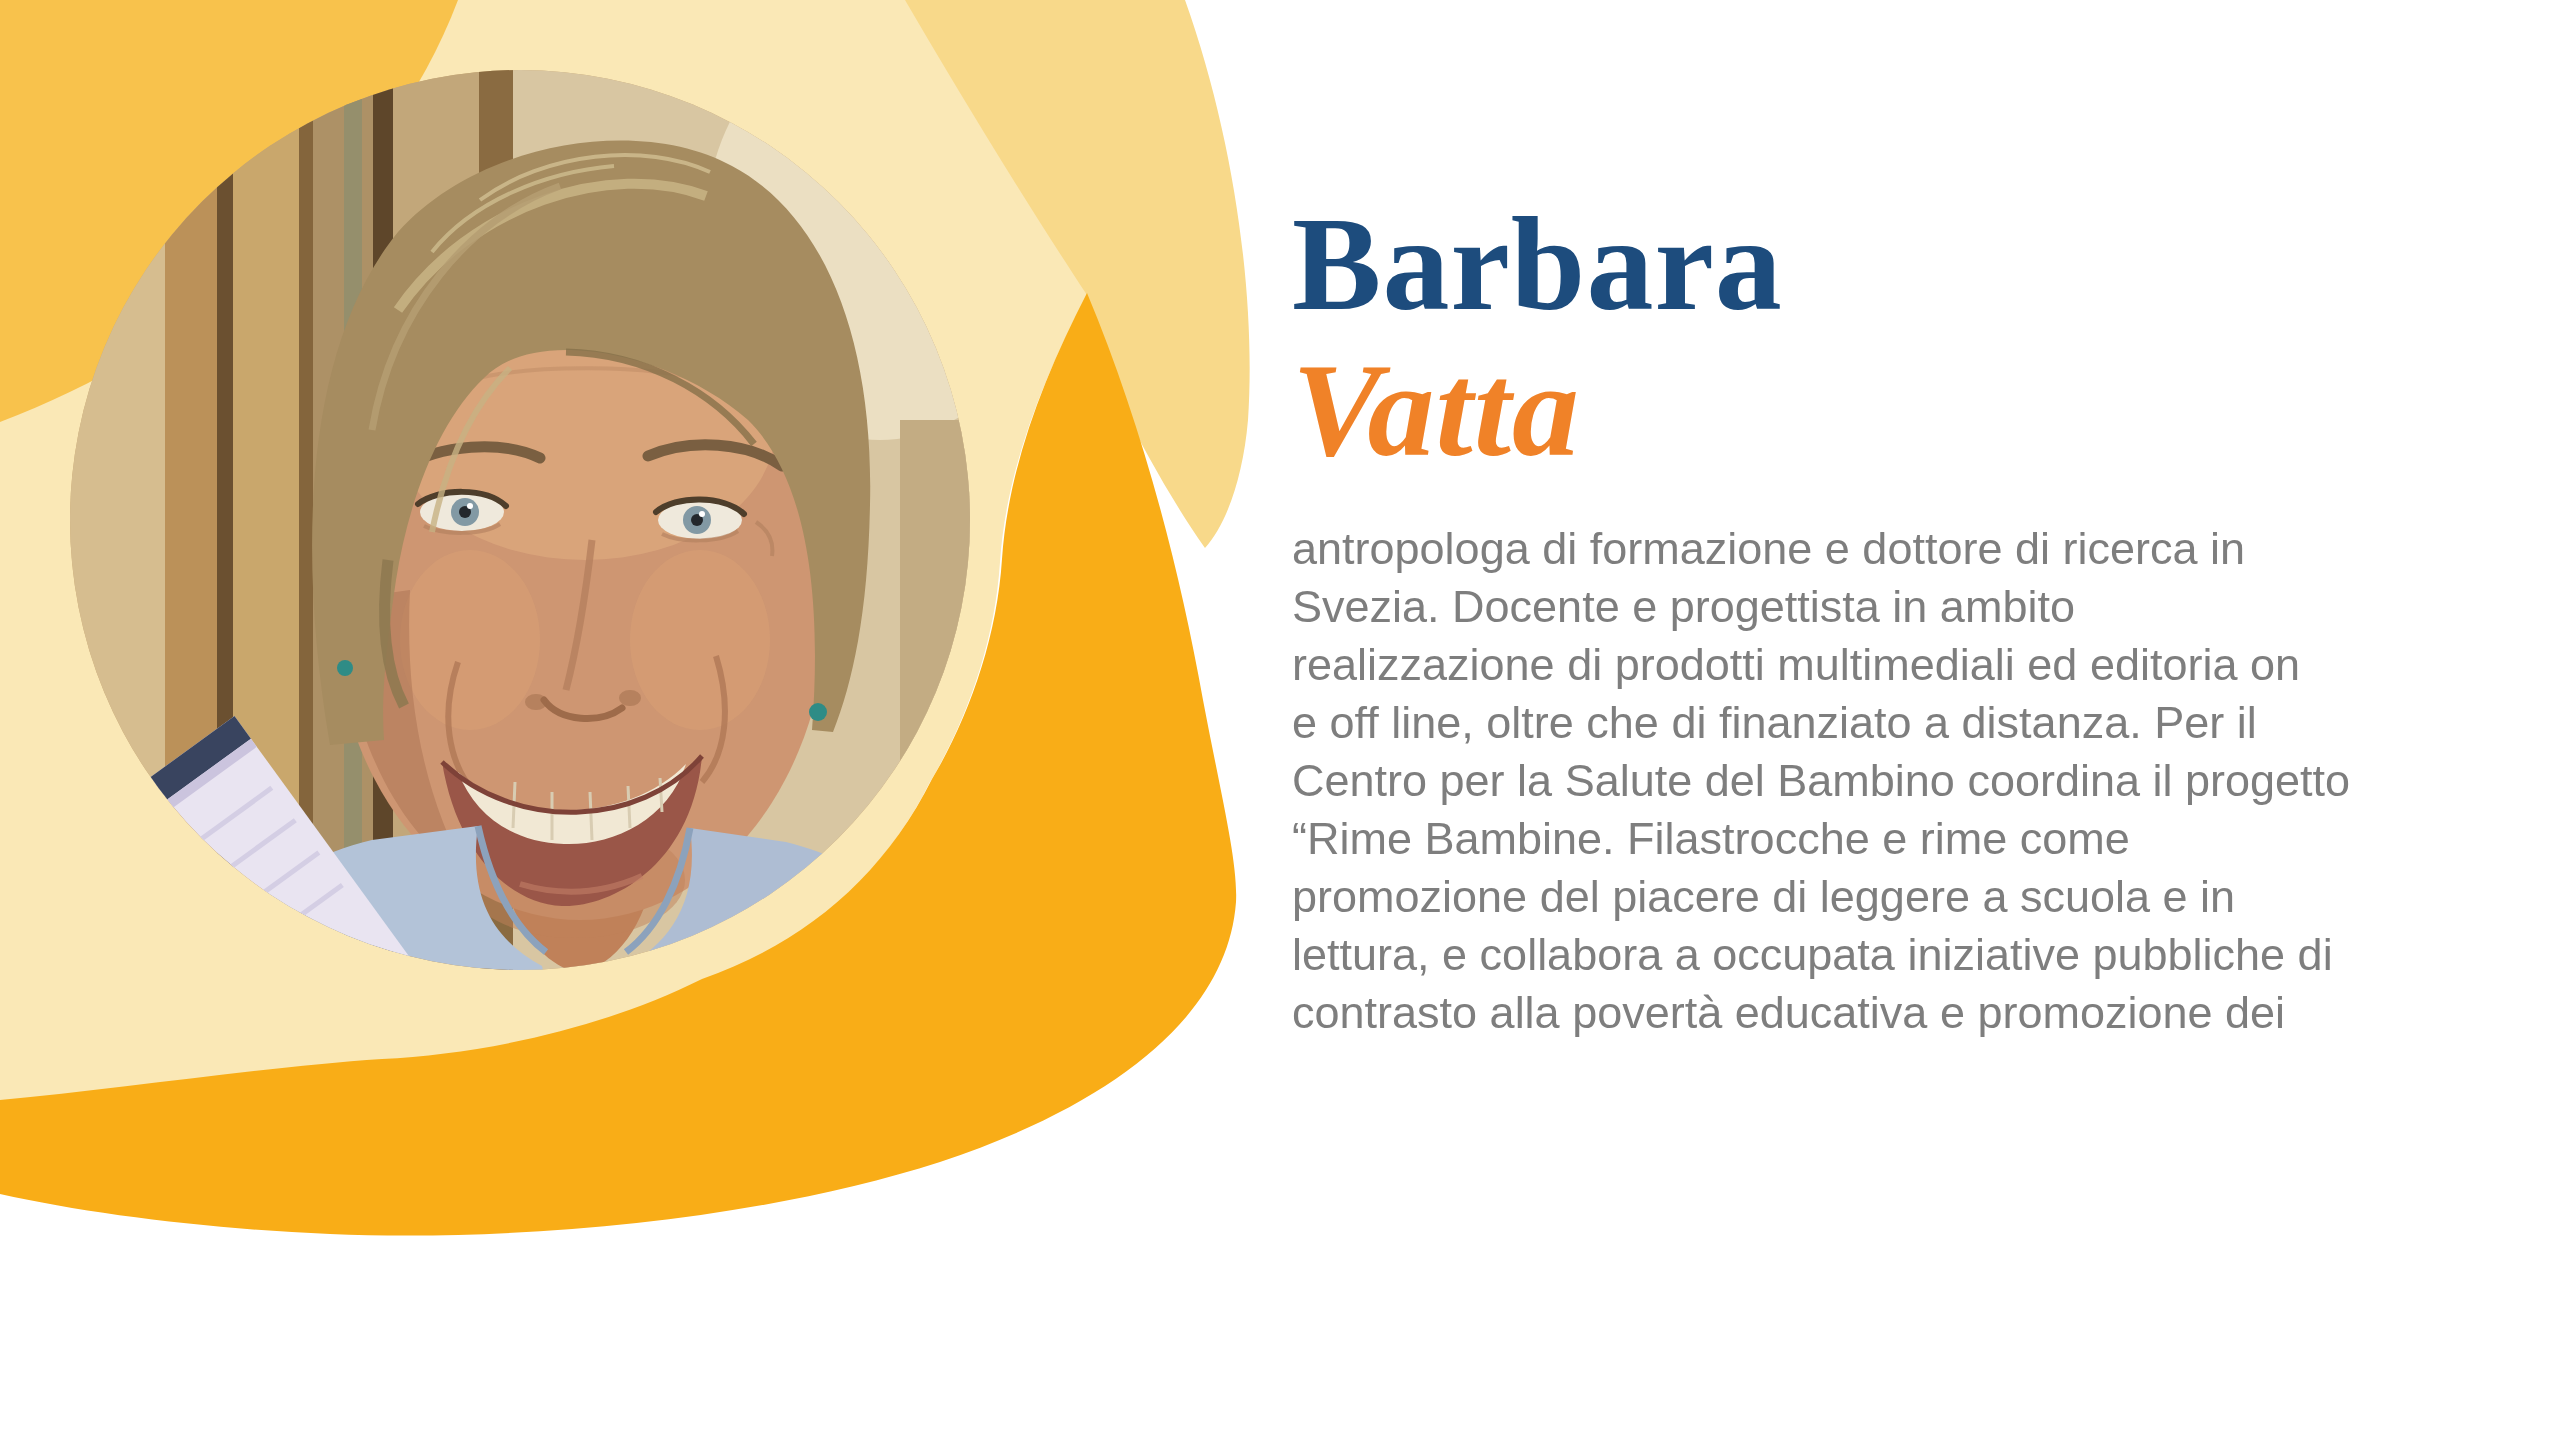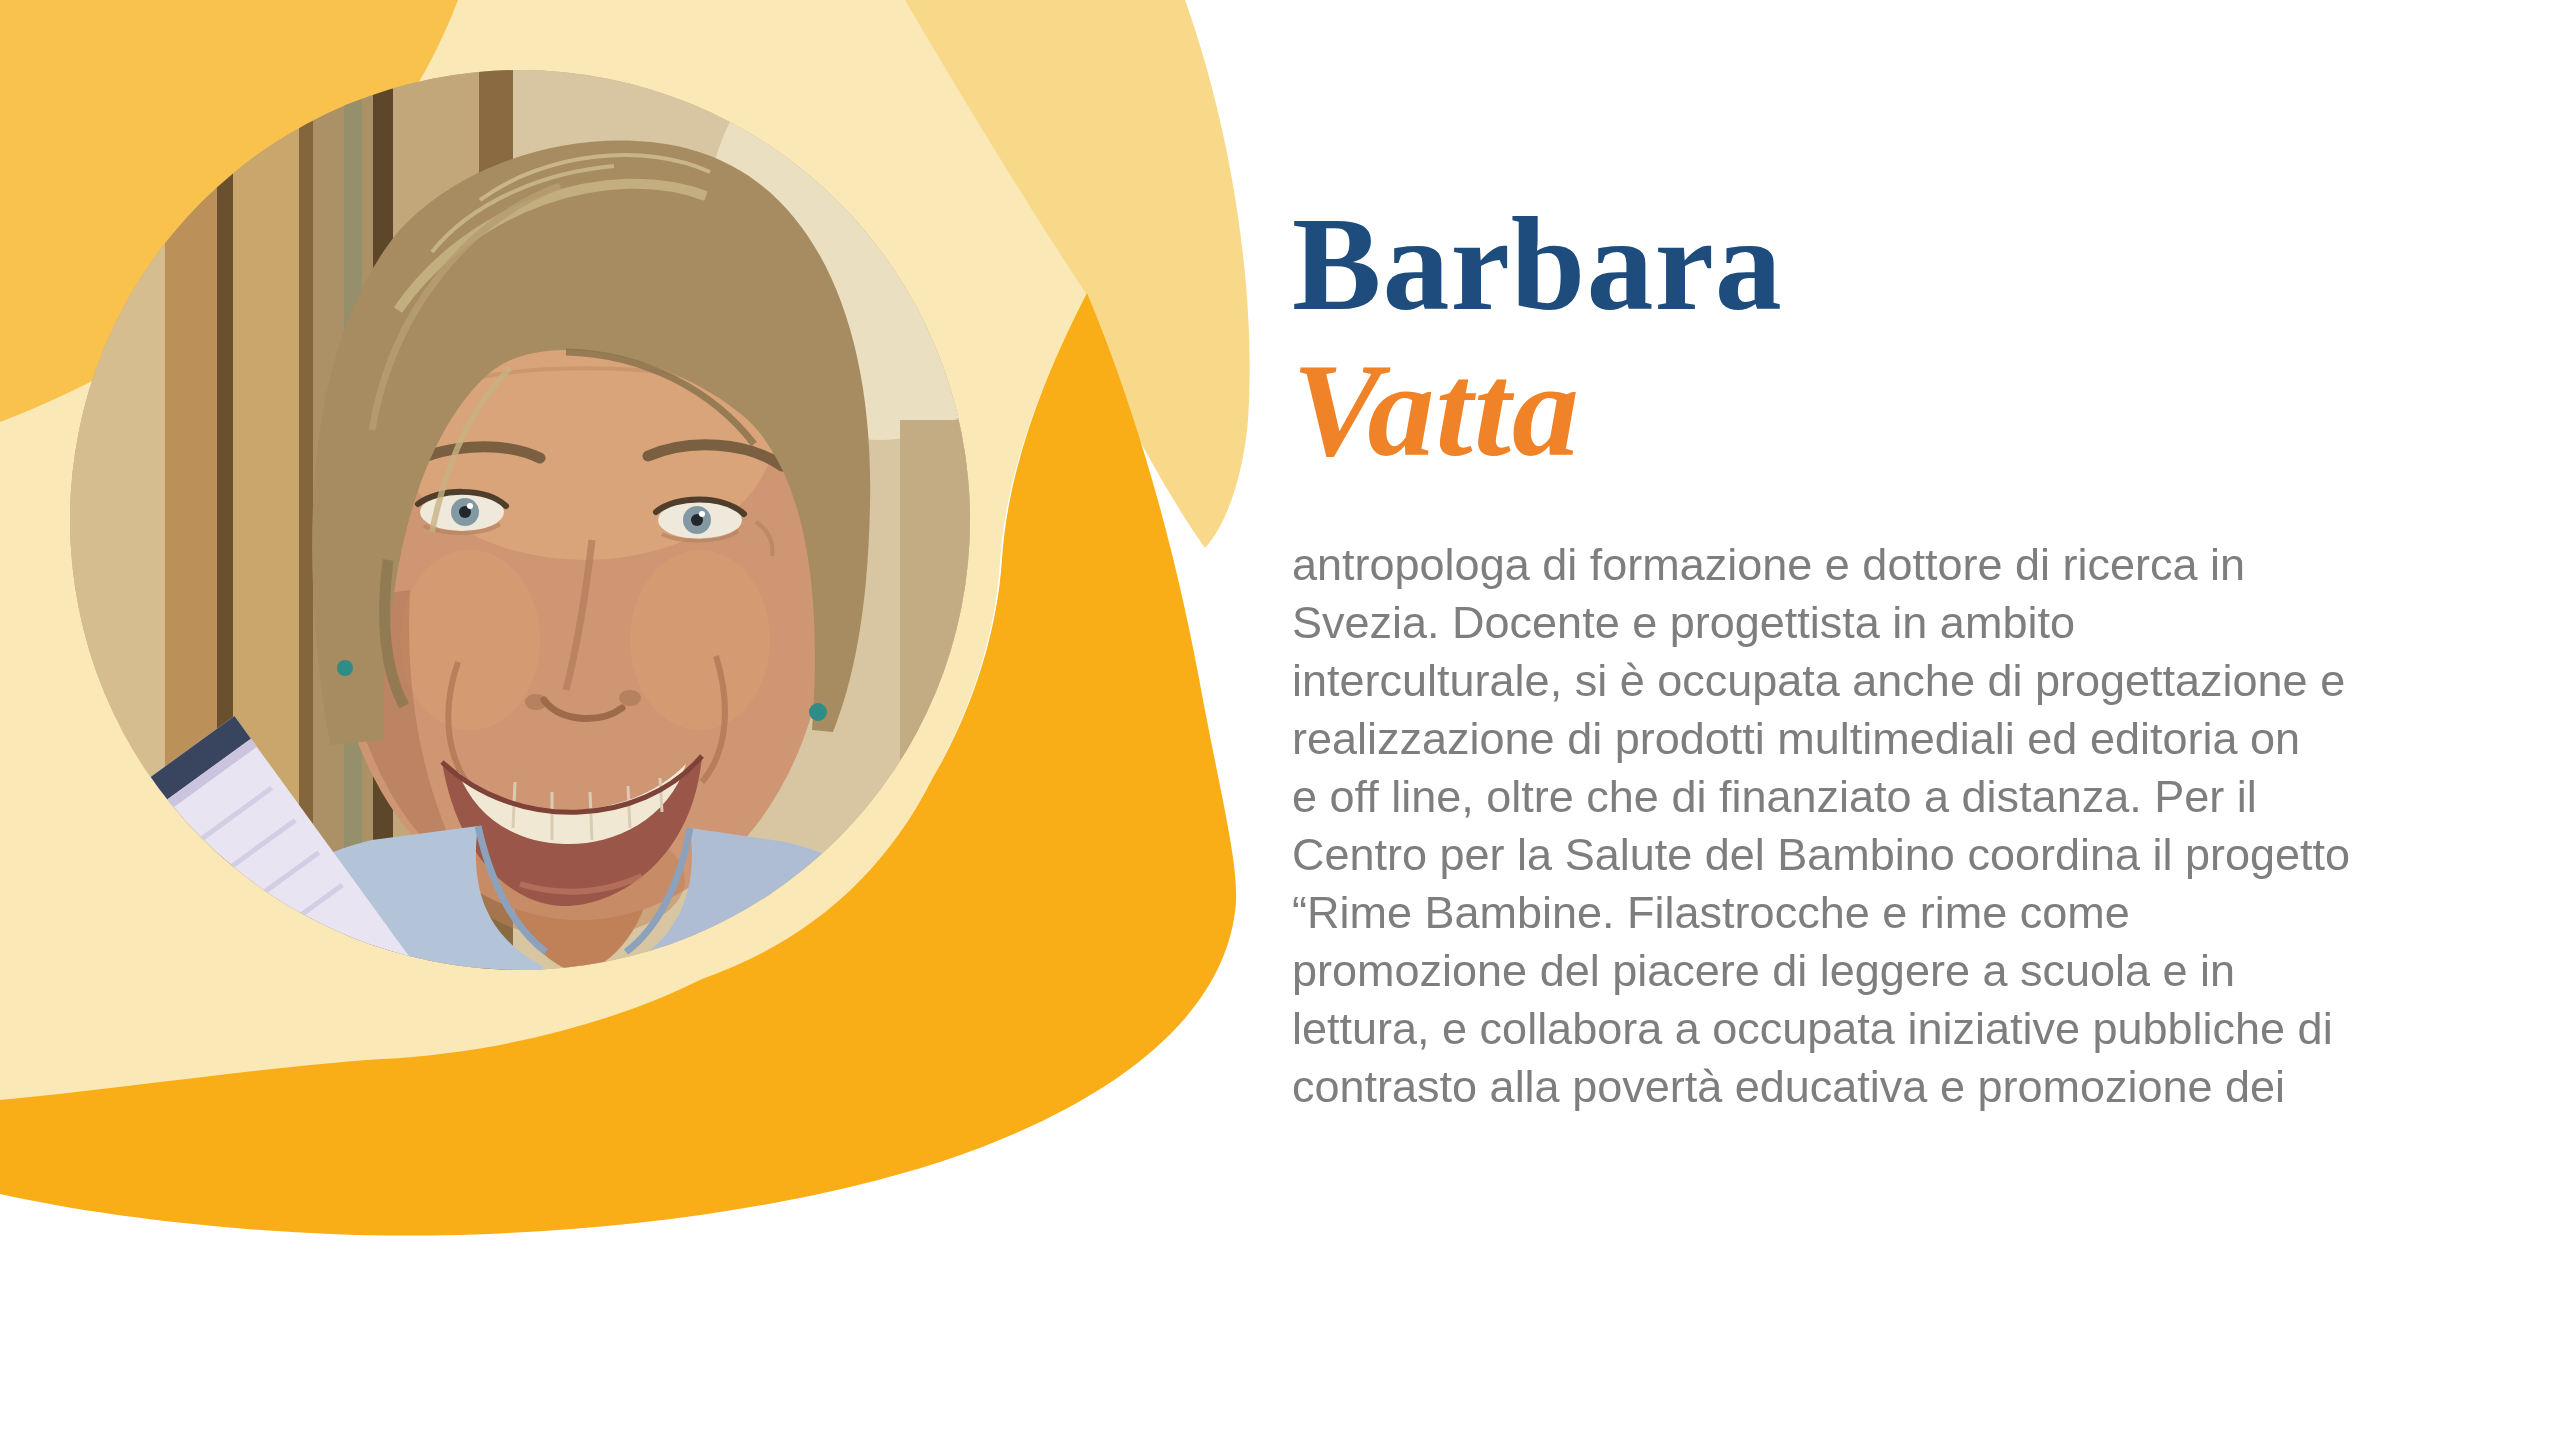--- a/index.html
+++ b/index.html
@@ -24,21 +24,21 @@
     font-family: "Liberation Serif", "DejaVu Serif", serif;
     font-weight: 700;
     font-size: 134px;
     line-height: 146px;
     letter-spacing: 1px;
     white-space: nowrap;
   }
   .bio {
     position: absolute;
     left: 1292px;
-    top: 536px;
+    top: 520px;
     width: 1200px;
     font-size: 45px;
     line-height: 58px;
     letter-spacing: 0px;
   }
   .bio-line {
     height: 58px;
     white-space: nowrap;
   }
 </style>
@@ -190,21 +190,20 @@
   </svg>
 
   <header class="name-block">
     <div class="first-name" style="color: rgb(29, 76, 125);">Barbara</div>
     <div class="last-name" style="color: rgb(240, 130, 40); font-style: italic;">Vatta</div>
   </header>
 
   <div class="bio" style="color: rgb(126, 126, 126);">
     <div class="bio-line">antropologa di formazione e dottore di ricerca in</div>
     <div class="bio-line">Svezia. Docente e progettista in ambito</div>
-    <div class="bio-line">interculturale, si è occupata anche di progettazione e</div>
     <div class="bio-line">realizzazione di prodotti multimediali ed editoria on</div>
     <div class="bio-line">e off line, oltre che di finanziato a distanza. Per il</div>
     <div class="bio-line">Centro per la Salute del Bambino coordina il progetto</div>
     <div class="bio-line">“Rime Bambine. Filastrocche e rime come</div>
     <div class="bio-line">promozione del piacere di leggere a scuola e in</div>
     <div class="bio-line">lettura, e collabora a occupata iniziative pubbliche di</div>
     <div class="bio-line">contrasto alla povertà educativa e promozione dei</div>
   </div>
 
 </div>

